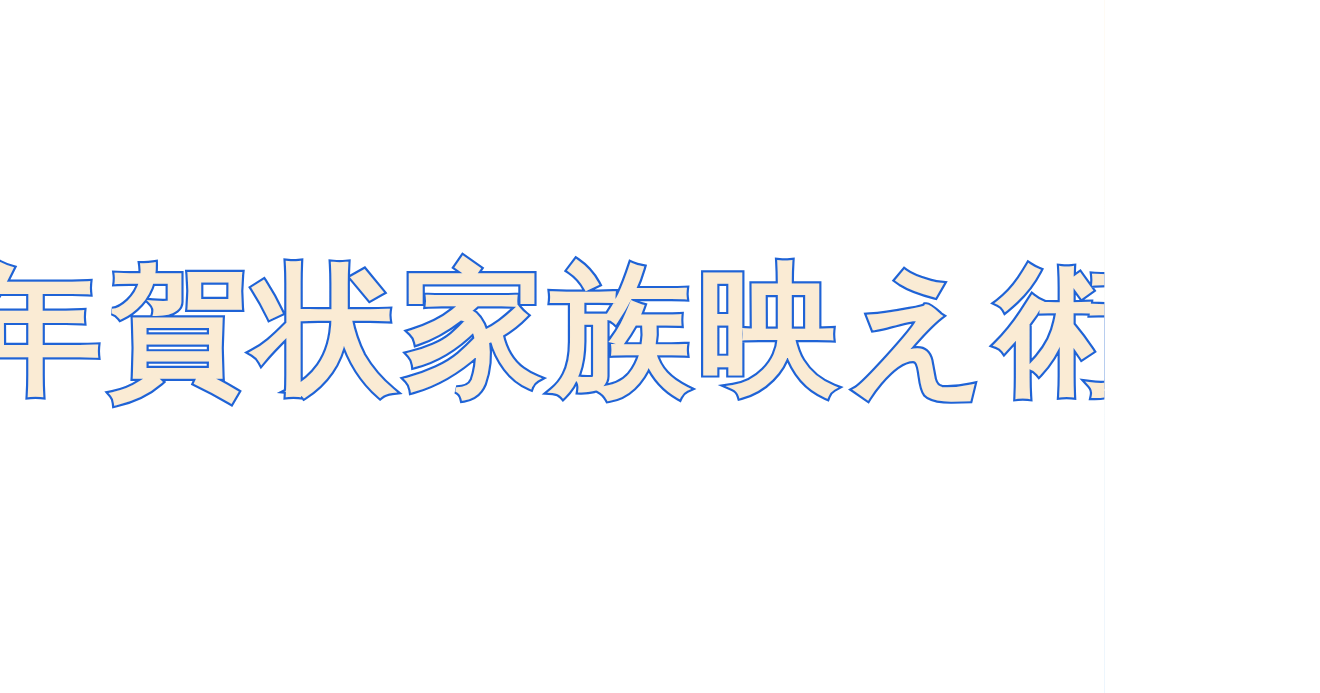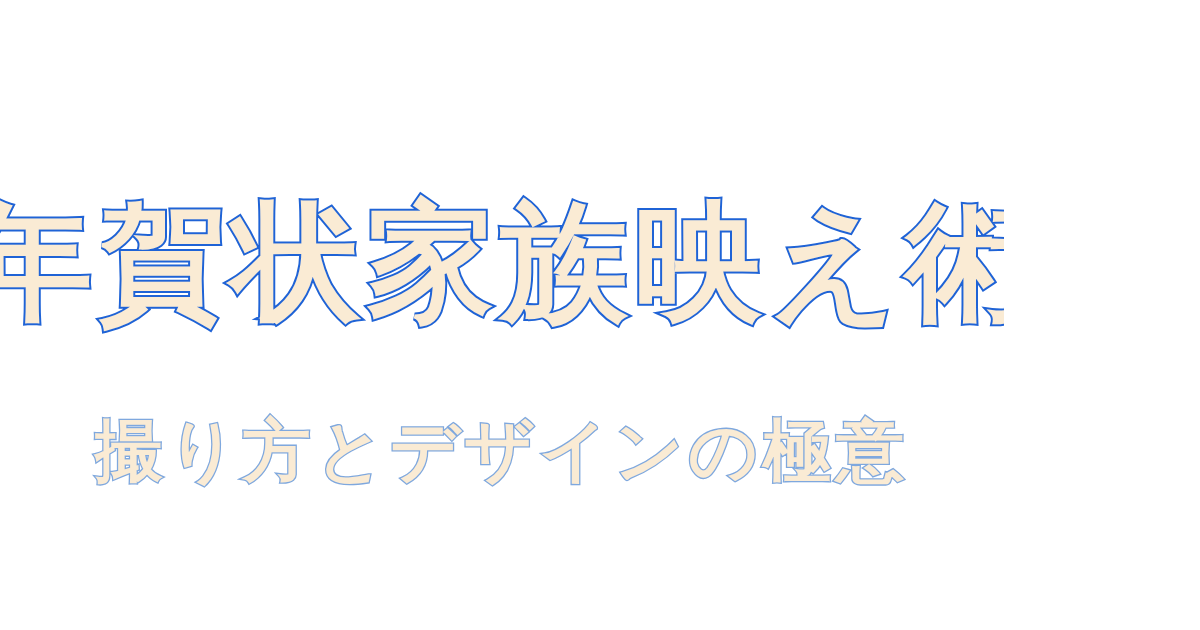--- a/index.html
+++ b/index.html
@@ -104,19 +104,18 @@
 <body>
 
 <div id="banner">
 
   <div id="card">
 
     <div id="text-stack">
 
       <h1 id="headline">年賀状家族映え術</h1>
 
-      <p id="subhead">撮り方とデザインの極意</p>
 
     </div>
 
   </div>
 
 </div>
 
 </body></html>

